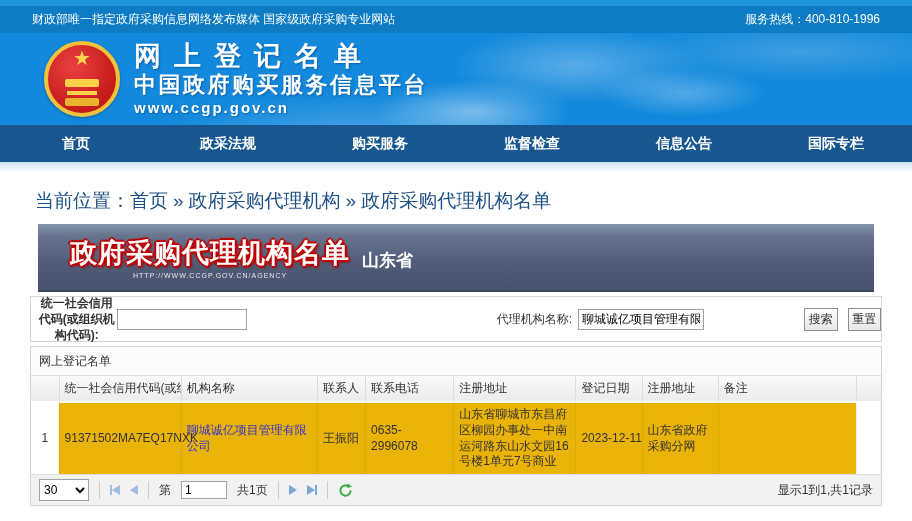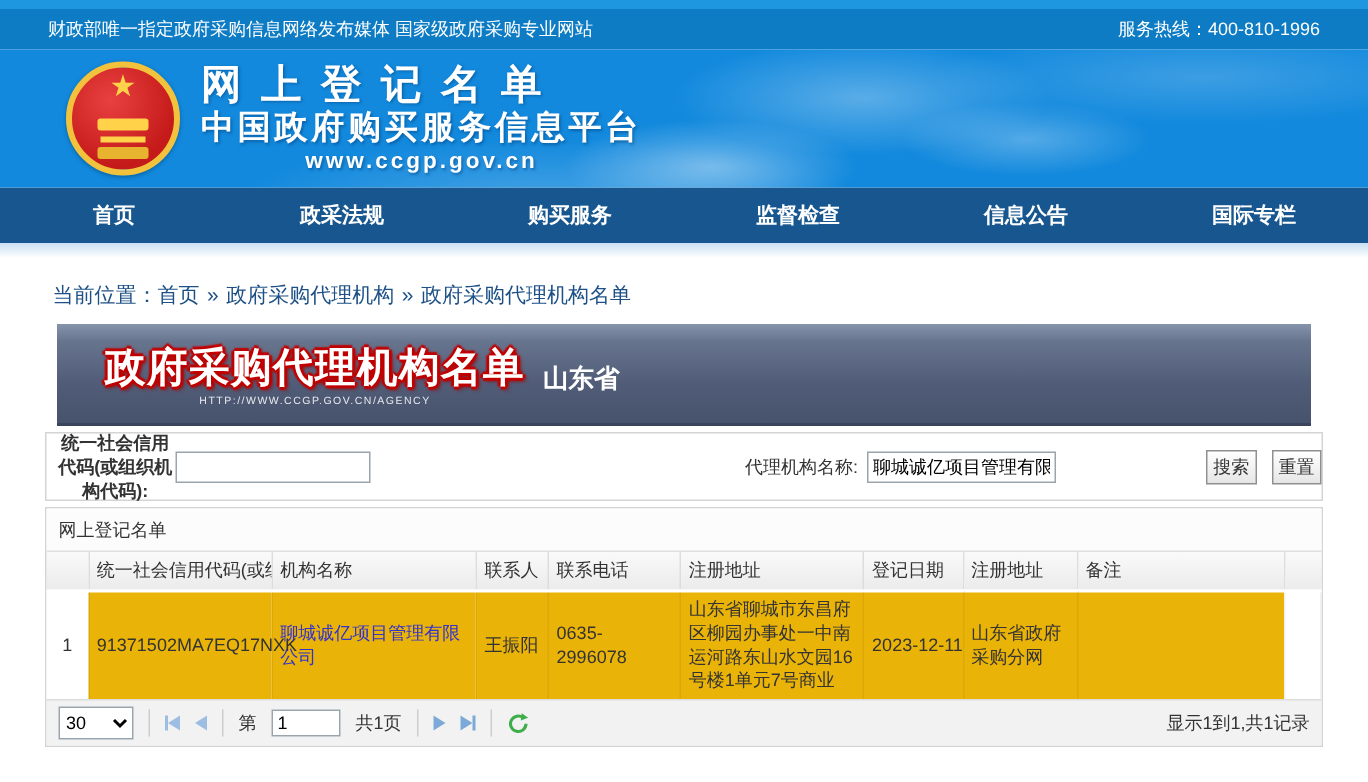--- a/index.html
+++ b/index.html
@@ -28,31 +28,31 @@
   .emblem .star-big { position:absolute; top:3px; left:50%; transform:translateX(-50%);
     color:#ffd24a; font-size:20px; line-height:20px; }
   .emblem .gate { position:absolute; top:34px; left:50%; transform:translateX(-50%);
     width:34px; height:8px; background:#ffd24a; border-radius:2px;
     box-shadow:0 10px 0 -2px #ffd24a, 0 19px 0 0 #e8b32e; }
   .header-text { margin-left:14px; color:#fff; }
   .site-title { font-size:27px; font-weight:bold; letter-spacing:13px; line-height:30px;
     text-shadow:1px 1px 2px rgba(0,60,120,.5); white-space:nowrap; }
   .site-subtitle { font-size:22px; font-weight:bold; letter-spacing:2.5px; line-height:27px;
     text-shadow:1px 1px 2px rgba(0,60,120,.5); white-space:nowrap; }
-  .site-url { font-size:15px; font-weight:bold; letter-spacing:2px; text-align:center;
+  .site-url { font-size:15px; font-weight:bold; letter-spacing:2px; text-align:left;
     line-height:20px; text-shadow:1px 1px 2px rgba(0,60,120,.5); }
 
   
   .nav { height:37px; background:#17568e; display:flex; align-items:center; }
   .nav-item { flex:1; text-align:center; color:#fff; font-size:14px; font-weight:bold;
     cursor:pointer; line-height:37px; }
   .nav-strip { height:10px; background:linear-gradient(#c9e0f2, #ffffff); }
 
   
-  .breadcrumb { margin:16px 0 0 35px; font-size:14px; color:#1d5086; }
+  .breadcrumb { margin:16px 0 0 35px; font-size:19px; color:#1d5086; }
   .breadcrumb a { color:#1d5086; text-decoration:none; cursor:pointer; }
   .crumb-sep { margin:0 5px; }
 
   
   .banner { margin:10px 0 0 38px; width:836px; height:68px;
     background:linear-gradient(180deg,#8593ab 0%, #67748e 18%, #515d78 60%, #47526c 100%);
     border-bottom:2px solid #39435a;
     display:flex; align-items:center; }
   .banner-title-wrap { margin-left:32px; display:flex; flex-direction:column; align-items:center; }
   .banner-title { color:#fff; font-size:27px; font-weight:bold; letter-spacing:1px;

